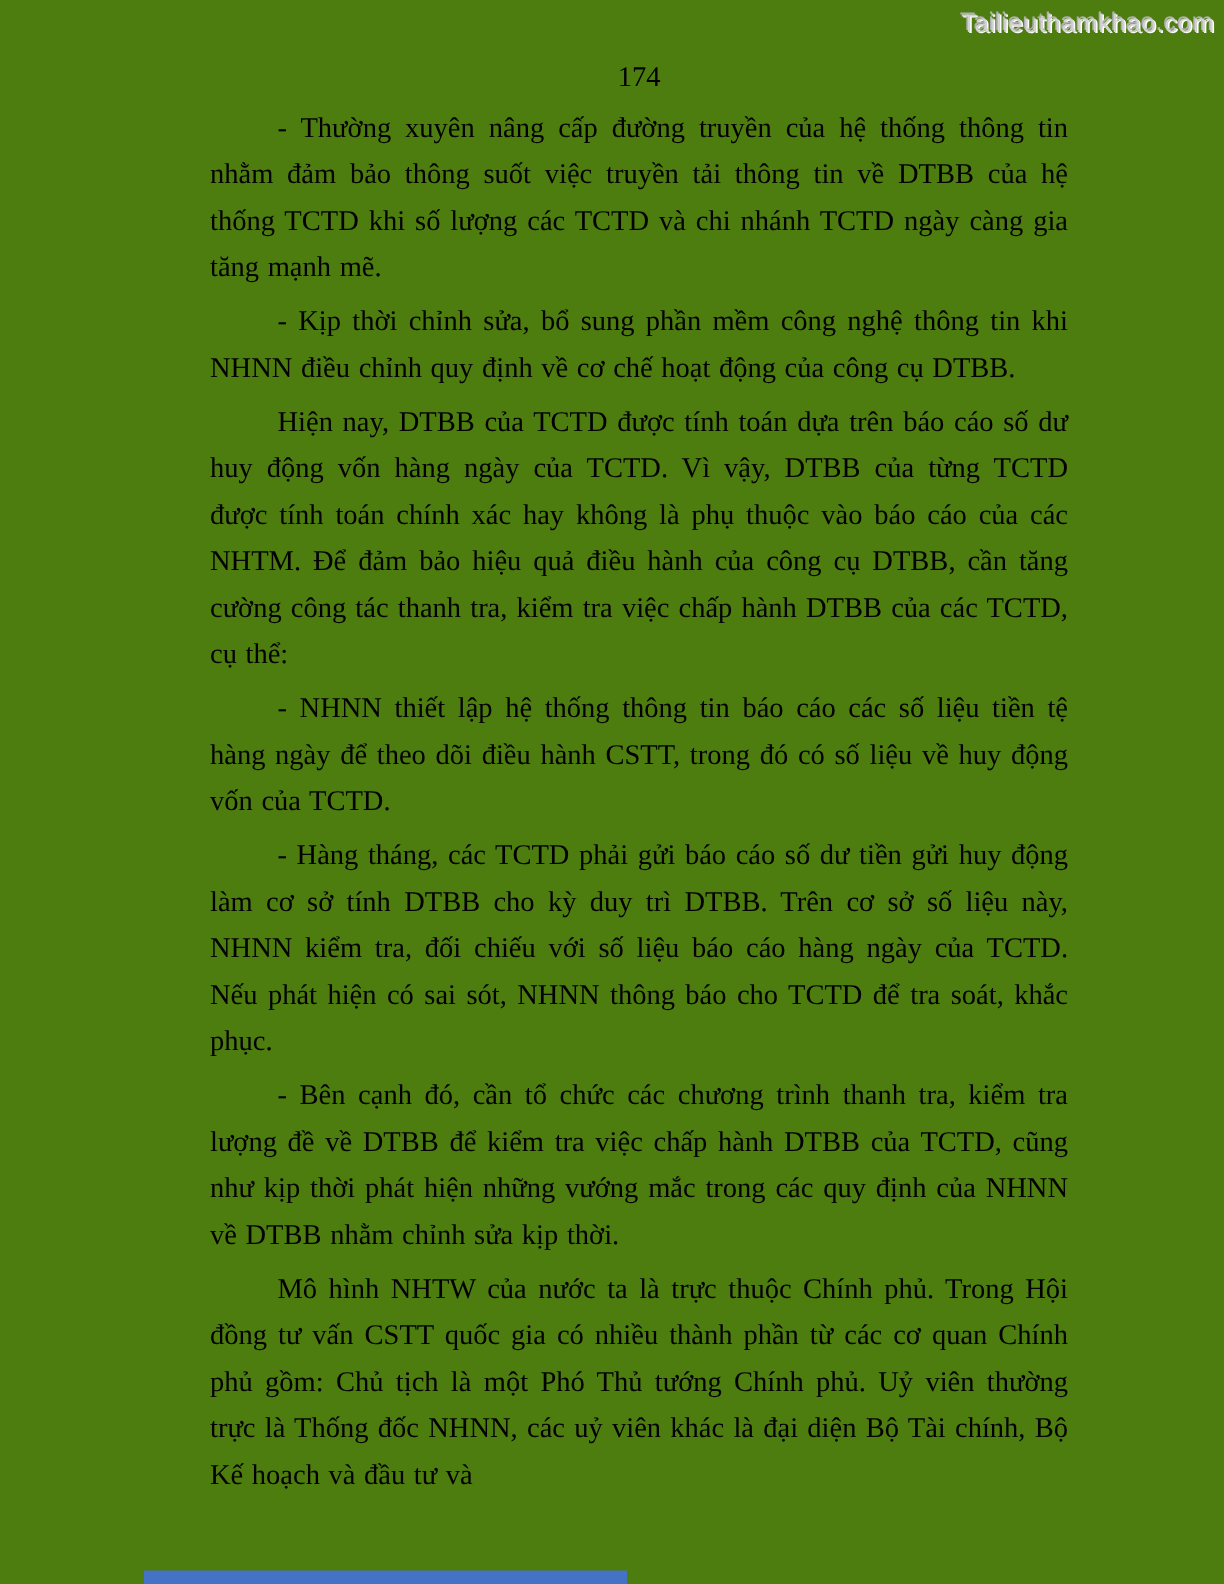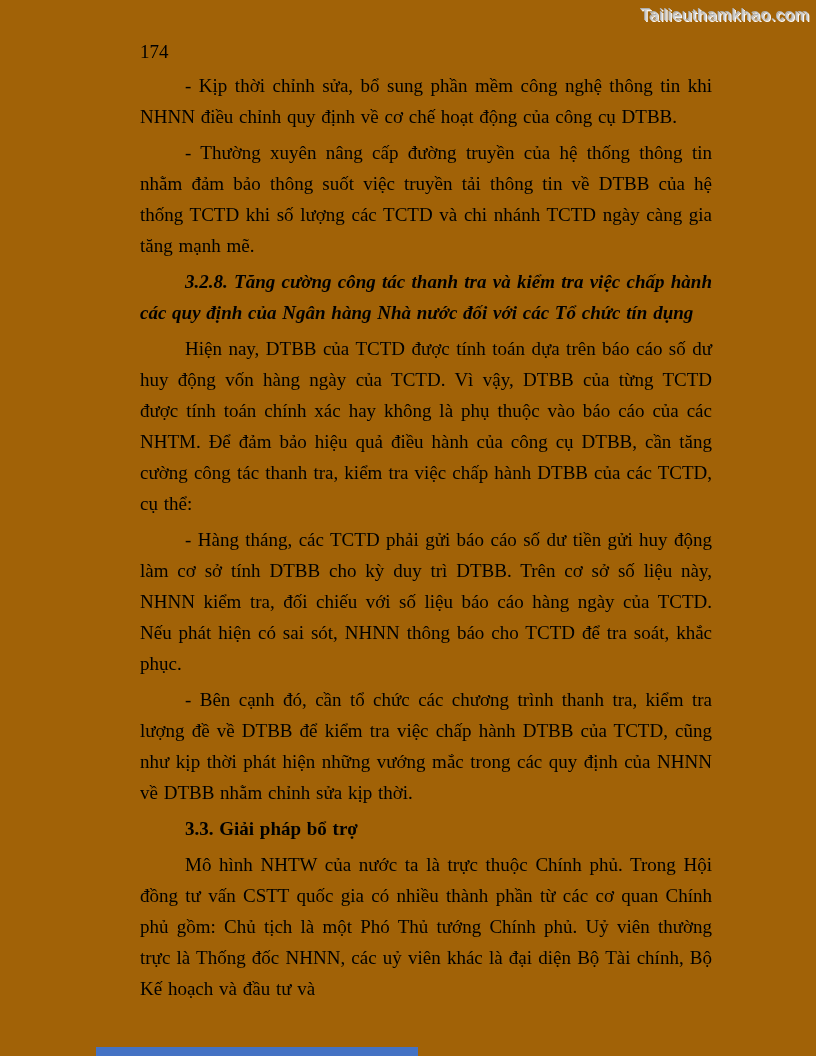--- a/index.html
+++ b/index.html
@@ -1,20 +1,20 @@
 <!DOCTYPE html>
 <html><head>
 <meta charset="utf-8">
 <style>
   html, body { margin: 0; padding: 0; background: #ffffff; }
   .page {
     position: relative;
     width: 816px;
     height: 1056px;
-    background: #a16207;
+    background: #4d7c0f;
     overflow: hidden;
     font-family: "Liberation Serif", serif;
   }
   .watermark {
     position: absolute;
     top: 6px;
     right: 6px;
     font-family: "Liberation Sans", sans-serif;
     font-size: 17px;
     color: #d2d2d2;
@@ -22,20 +22,21 @@
     text-shadow: -1px -1px 0 #aeaeae, 1px 1px 0 #ffffff;
     user-select: none;
   }
   .doc {
     position: absolute;
     left: 140px;
     top: 40px;
     width: 572px;
   }
   .page-number {
+    text-align: center;
     font-size: 19px;
     line-height: 24px;
     margin-bottom: 6px;
     color: #000;
   }
   .doc p {
     margin: 0 0 5px 0;
     font-size: 19px;
     line-height: 31px;
     text-align: justify;
@@ -56,34 +57,33 @@
 </head>
 <body>
 
 <div class="page">
 
   <div class="watermark">Tailieuthamkhao.com</div>
 
   <div class="doc">
     <div class="page-number">174</div>
 
+    <p class="para">- Thường xuyên nâng cấp đường truyền của hệ thống thông tin nhằm đảm bảo thông suốt việc truyền tải thông tin về DTBB của hệ thống TCTD khi số lượng các TCTD và chi nhánh TCTD ngày càng gia tăng mạnh mẽ.</p>
+
     <p class="para">- Kịp thời chỉnh sửa, bổ sung phần mềm công nghệ thông tin khi NHNN điều chỉnh quy định về cơ chế hoạt động của công cụ DTBB.</p>
 
-    <p class="para">- Thường xuyên nâng cấp đường truyền của hệ thống thông tin nhằm đảm bảo thông suốt việc truyền tải thông tin về DTBB của hệ thống TCTD khi số lượng các TCTD và chi nhánh TCTD ngày càng gia tăng mạnh mẽ.</p>
-
-    <p class="h-bi">3.2.8. Tăng cường công tác thanh tra và kiểm tra việc chấp hành các quy định của Ngân hàng Nhà nước đối với các Tổ chức tín dụng</p>
 
     <p class="para">Hiện nay, DTBB của TCTD được tính toán dựa trên báo cáo số dư huy động vốn hàng ngày của TCTD. Vì vậy, DTBB của từng TCTD được tính toán chính xác hay không là phụ thuộc vào báo cáo của các NHTM. Để đảm bảo hiệu quả điều hành của công cụ DTBB, cần tăng cường công tác thanh tra, kiểm tra việc chấp hành DTBB của các TCTD, cụ thể:</p>
 
+    <p class="para">- NHNN thiết lập hệ thống thông tin báo cáo các số liệu tiền tệ hàng ngày để theo dõi điều hành CSTT, trong đó có số liệu về huy động vốn của TCTD.</p>
 
     <p class="para">- Hàng tháng, các TCTD phải gửi báo cáo số dư tiền gửi huy động làm cơ sở tính DTBB cho kỳ duy trì DTBB. Trên cơ sở số liệu này, NHNN kiểm tra, đối chiếu với số liệu báo cáo hàng ngày của TCTD. Nếu phát hiện có sai sót, NHNN thông báo cho TCTD để tra soát, khắc phục.</p>
 
     <p class="para">- Bên cạnh đó, cần tổ chức các chương trình thanh tra, kiểm tra lượng đề về DTBB để kiểm tra việc chấp hành DTBB của TCTD, cũng như kịp thời phát hiện những vướng mắc trong các quy định của NHNN về DTBB nhằm chỉnh sửa kịp thời.</p>
 
-    <p class="h-b">3.3. Giải pháp bổ trợ</p>
 
 
     <p class="para">Mô hình NHTW của nước ta là trực thuộc Chính phủ. Trong Hội đồng tư vấn CSTT quốc gia có nhiều thành phần từ các cơ quan Chính phủ gồm: Chủ tịch là một Phó Thủ tướng Chính phủ. Uỷ viên thường trực là Thống đốc NHNN, các uỷ viên khác là đại diện Bộ Tài chính, Bộ Kế hoạch và đầu tư và</p>
   </div>
 
   <div class="footer-bar" style="background-color: rgb(68, 114, 196);"></div>
 
 </div>
 
 </body></html>

